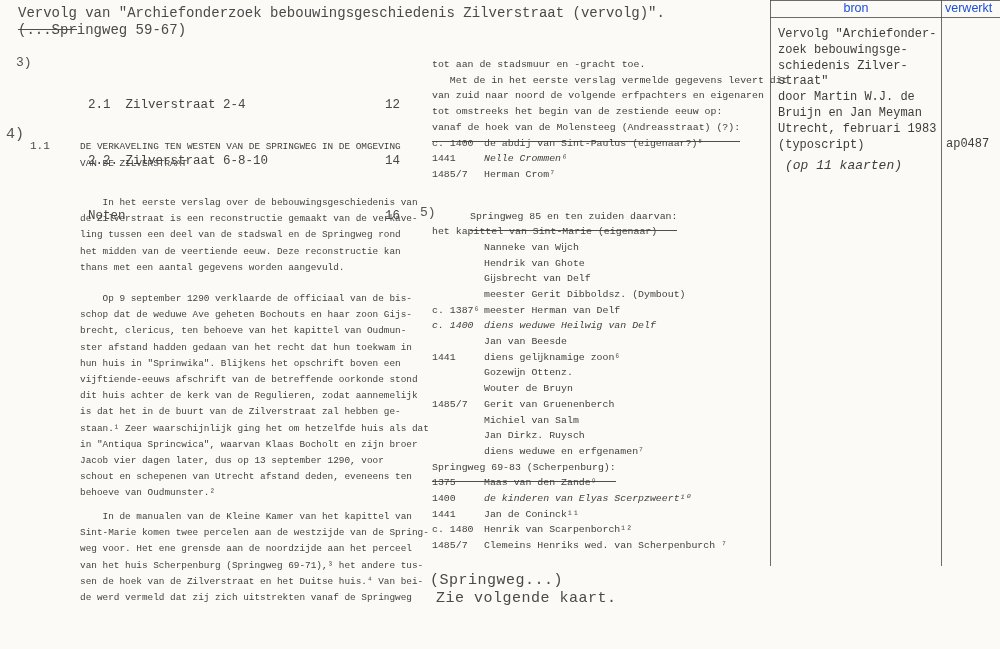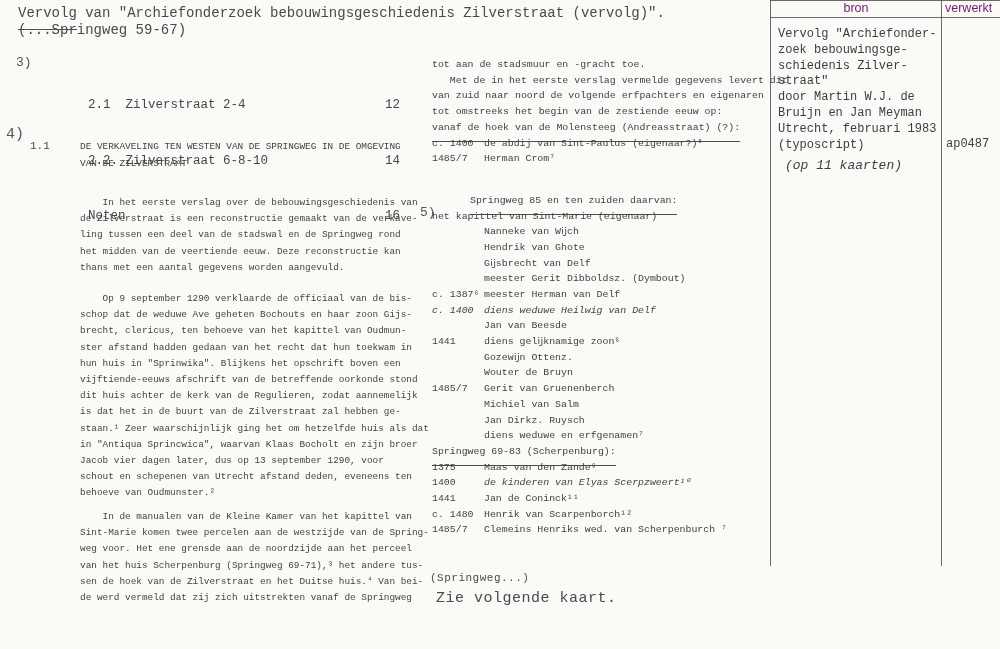--- a/index.html
+++ b/index.html
@@ -28,29 +28,29 @@
   
   .para{left:80px; font-size:9.4px; line-height:16.2px; color:#434343;}
   .p1{top:195px;} .p2{top:291px;} .p3{top:509px;}
   
   .marker5{left:420px; top:205px; font-size:13px; color:#555;}
   .midcol{left:432px; top:57px; width:336px; font-size:9.9px; color:#424242;}
   .mline{line-height:15.7px; height:15.7px; white-space:pre;}
   .mintro{white-space:pre; line-height:15.7px;}
   .gap{margin-top:26px;margin-left:38px;}
   .yr{display:inline-block; width:52px;}
-  .mfoot1{left:430px; top:572px; font-size:11px; letter-spacing:.5px; color:#4a4a4a;}
+  .mfoot1{left:430px; top:572px; font-size:15px; letter-spacing:.5px; color:#4a4a4a;}
   .mfoot2{left:436px; top:590px; font-size:15px; letter-spacing:.5px; color:#4a4a4a;}
   
   .line{background:#474747; opacity:.8;}
   .v1{left:770px; top:0; width:1px; height:566px;}
   .v2{left:941px; top:0; width:1px; height:566px;}
   .htop{left:770px; top:0; width:230px; height:1px;}
   .hhdr{left:770px; top:17px; width:230px; height:1px;}
-  .collabel{font-family:"Liberation Sans","DejaVu Sans",sans-serif; font-size:12.5px; color:#701a75;}
+  .collabel{font-family:"Liberation Sans","DejaVu Sans",sans-serif; font-size:12.5px; color:#1d4ed8;}
   .bronlabel{left:771px; top:1px; width:170px; text-align:center;}
   .verwlabel{left:945px; top:1px;}
   .source{left:778px; top:27px; font-size:12px; line-height:15.8px; color:#3d3d3d;}
   .srcnote{left:785px; top:158px; font-size:13px; font-style:italic; color:#3d3d3d;}
   .code{left:946px; top:137px; font-size:12px; color:#3d3d3d;}
 </style>
 </head>
 <body>
 
 <div class="page">
@@ -97,20 +97,21 @@
 
   <div class="abs marker5">5)</div>
   <div class="abs midcol">
     <div class="mintro">tot aan de stadsmuur en -gracht toe.
    Met de in het eerste verslag vermelde gegevens levert dit
 van zuid naar noord de volgende erfpachters en eigenaren
 tot omstreeks het begin van de zestiende eeuw op:</div>
 
     <div class="mline"><span class="u">vanaf de hoek van de Molensteeg (Andreasstraat) (?):</span></div>
     <div class="mline"><span class="yr">c. 1400</span><span>de abdij van Sint-Paulus (eigenaar?)⁵</span></div>
+    <div class="mline"><span class="yr">1441</span><span class="it">Nelle Crommen⁶</span></div>
     <div class="mline"><span class="yr">1485/7</span><span>Herman Crom⁷</span></div>
 
     <div class="mline gap"><span class="u">Springweg 85 en ten zuiden daarvan:</span></div>
     <div class="mline">het kapittel van Sint-Marie (eigenaar)</div>
     <div class="mline"><span class="yr"></span><span>Nanneke van Wĳch</span></div>
     <div class="mline"><span class="yr"></span><span>Hendrik van Ghote</span></div>
     <div class="mline"><span class="yr"></span><span>Gĳsbrecht van Delf</span></div>
     <div class="mline"><span class="yr"></span><span>meester Gerit Dibboldsz. (Dymbout)</span></div>
     <div class="mline"><span class="yr">c. 1387⁶</span><span>meester Herman van Delf</span></div>
     <div class="mline"><span class="yr it">c. 1400</span><span class="it">diens weduwe Heilwig van Delf</span></div>

